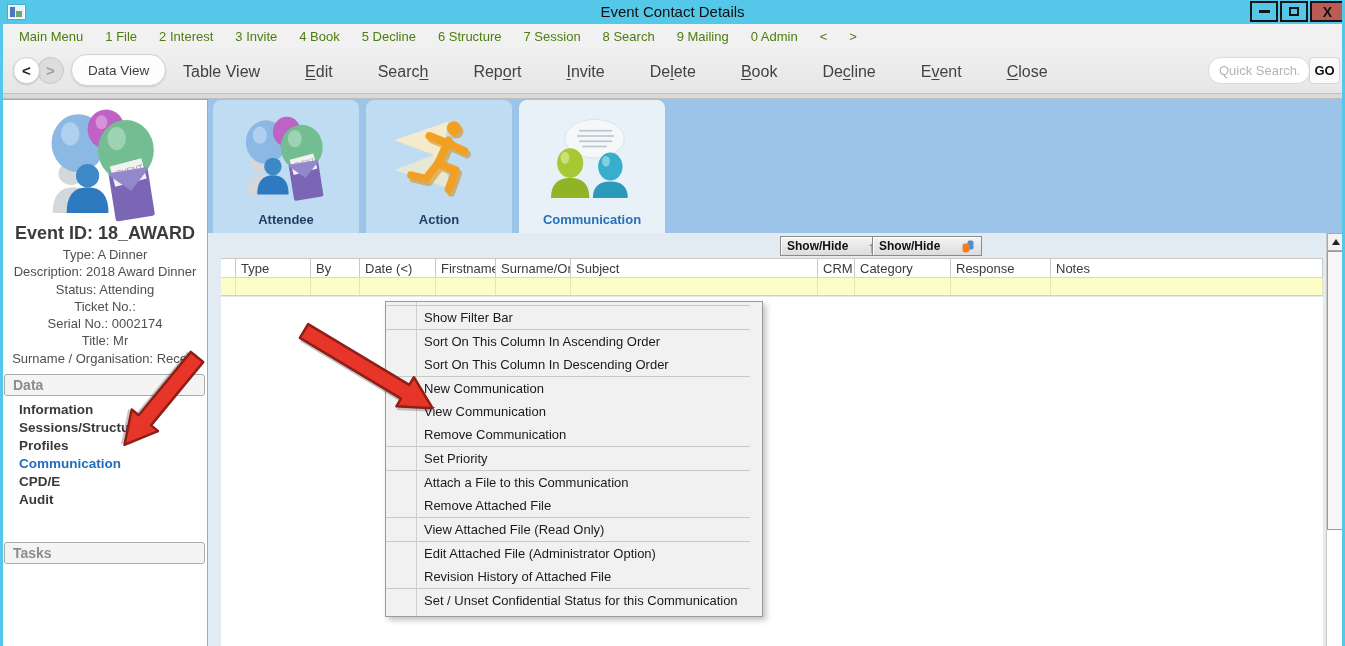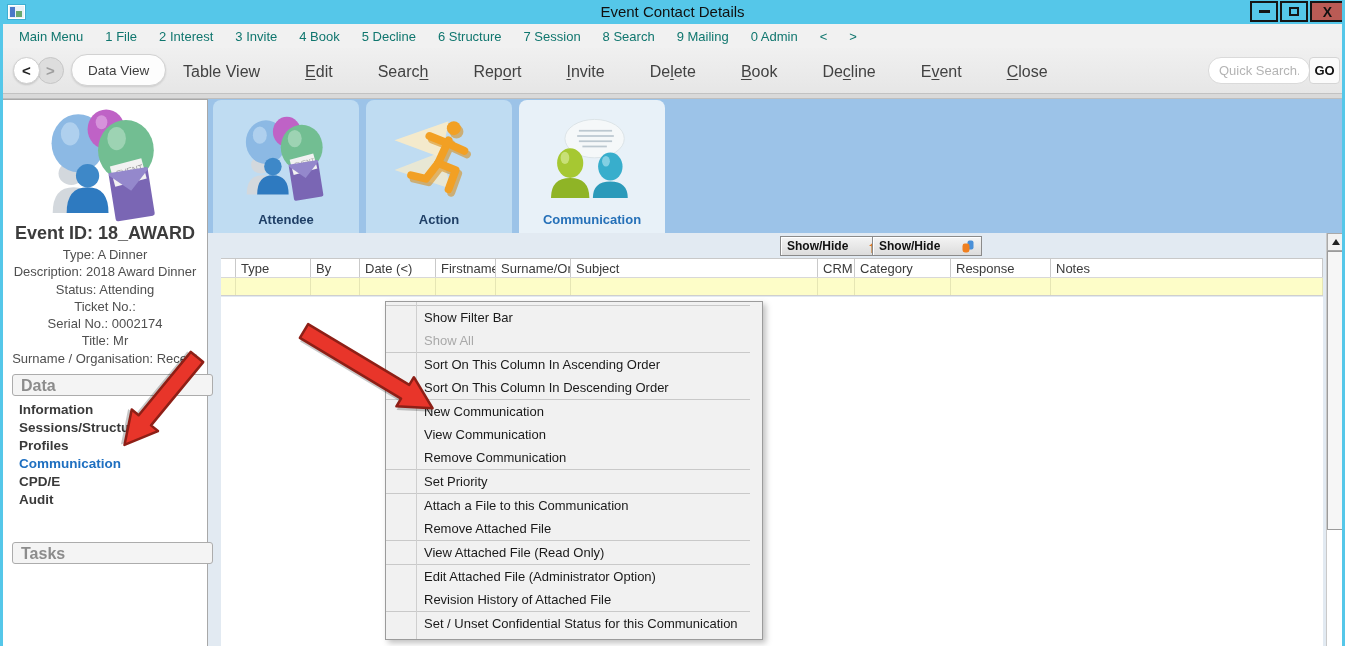--- a/index.html
+++ b/index.html
@@ -13,21 +13,21 @@
   .appicon .b{position:absolute;left:1px;top:1px;width:5px;height:10px;background:#4A78C8;}
   .appicon .g{position:absolute;left:7px;top:5px;width:6px;height:6px;background:#69A86E;}
   .winbtn{position:absolute;top:1px;height:21px;border:2px solid #151515;display:flex;align-items:center;justify-content:center;cursor:pointer;}
   .btn-min{left:1250px;width:28px;}
   .btn-max{left:1280px;width:28px;}
   .btn-close{left:1310px;width:35px;background:#BA5B55;font-weight:bold;font-size:14px;color:#111;}
   .minbar{width:11px;height:3px;background:#151515;}
   .maxbox{width:10px;height:9px;border:2px solid #151515;}
   
   .menubar{position:absolute;left:-3px;top:24px;width:1345px;height:24px;background:#F1F1F1;display:flex;align-items:center;padding-left:8px;}
-  .menu-item{font-size:13px;color:#0f766e;padding:3px 11px;white-space:nowrap;cursor:default;}
+  .menu-item{font-size:13px;color:#4d7c0f;padding:3px 11px;white-space:nowrap;cursor:default;}
   
   .toolbar{position:absolute;left:-3px;top:48px;width:1345px;height:46px;background:linear-gradient(#F0F0F0,#E6E6E6);border-bottom:1px solid #C2C2C2;}
   .tb-strip{position:absolute;left:-3px;top:94px;width:1345px;height:5px;background:#D9D9D9;border-bottom:1px solid #BEBEBE;}
   .circ{position:absolute;width:27px;height:27px;border-radius:50%;display:flex;align-items:center;justify-content:center;font-size:15px;font-weight:bold;}
   .back{left:10px;top:57px;background:#FFFFFF;border:1px solid #CFCFCF;color:#222;z-index:3;box-shadow:0 1px 2px rgba(0,0,0,.15);}
   .fwd{left:34px;top:57px;background:#DDDDDD;border:1px solid #C6C6C6;color:#9E9E9E;z-index:2;}
   .pill{position:absolute;left:68px;top:54px;height:32px;padding:0 16px;background:#FDFDFD;border:1px solid #D2D2D2;border-radius:16px;
         display:flex;align-items:center;font-size:13.5px;color:#3E3E3E;z-index:3;box-shadow:0 1px 2px rgba(0,0,0,.12);}
   .tb-items{position:absolute;left:180px;top:63px;display:flex;gap:45px;}
   .tb-link{font-size:16px;color:#424242;white-space:nowrap;cursor:pointer;}
@@ -37,21 +37,21 @@
   .qsearch::placeholder{color:#B4B4B4;}
   .gobtn{position:absolute;left:1306px;top:57px;width:31px;height:27px;background:#FBFBFB;border:1px solid #D5D5D5;border-radius:4px;
          font-size:13px;font-weight:bold;color:#111;display:flex;align-items:center;justify-content:center;cursor:pointer;}
   
   .sidebar{position:absolute;left:0;top:99px;width:205px;height:547px;background:#FFFFFF;border-top:1px solid #A8A8A8;border-right:1px solid #A8A8A8;}
   .event-icon{position:absolute;left:38px;top:6px;}
   .eventid{position:absolute;left:0;top:123px;width:100%;text-align:center;font-size:18px;font-weight:bold;color:#3C3C3C;}
   .edetails{position:absolute;left:0;top:146px;width:100%;text-align:center;}
   .edetail-line{font-size:13px;color:#4F4F4F;line-height:17.3px;white-space:nowrap;}
   .side-header{position:absolute;left:1px;width:201px;height:22px;background:#F4F4F4;border:1px solid #ACACAC;border-radius:3px;
-               font-size:16px;font-weight:bold;color:#8C8C8C;padding:2px 0 0 8px;z-index:5;margin-left:8px;}
+               font-size:14px;font-weight:bold;color:#8C8C8C;padding:2px 0 0 8px;z-index:5;}
   .hdr-data{top:274px;}
   .hdr-tasks{top:442px;}
   .side-items{position:absolute;left:16px;top:301px;z-index:4;}
   .side-item{font-size:13.5px;font-weight:bold;color:#3A3A3A;line-height:18px;cursor:pointer;white-space:nowrap;}
   .side-item.active{color:#1E6FC0;}
   
   .tabs{position:absolute;left:210px;top:100px;display:flex;gap:7px;}
   .tab{width:146px;height:133px;background:#BFDCF2;border-radius:8px 8px 0 0;position:relative;cursor:pointer;}
   .tab.selected{background:#E8F1F8;}
   .tab-label{position:absolute;left:0;right:0;bottom:6px;text-align:center;font-size:13px;font-weight:bold;color:#1F3F66;}
@@ -293,21 +293,20 @@
     <div class="vs-up">
         <span class="tri"></span>
       </div>
     <div class="vs-thumb"></div>
   </div>
 
   <div class="ctxmenu">
     <div class="gutter"></div>
   <div class="ctx-group">
         <div class="ctx-item">Show Filter Bar</div>
-        <div class="ctx-item disabled">Show All</div>
       </div>
       <div class="ctx-group">
         <div class="ctx-item">Sort On This Column In Ascending Order</div>
         <div class="ctx-item">Sort On This Column In Descending Order</div>
       </div>
       <div class="ctx-group">
         <div class="ctx-item">New Communication</div>
         <div class="ctx-item">View Communication</div>
         <div class="ctx-item">Remove Communication</div>
       </div>

